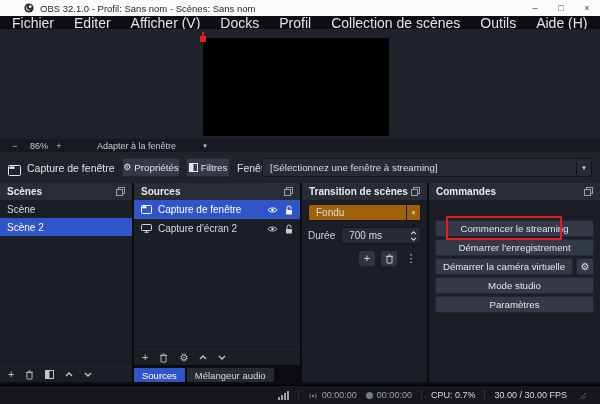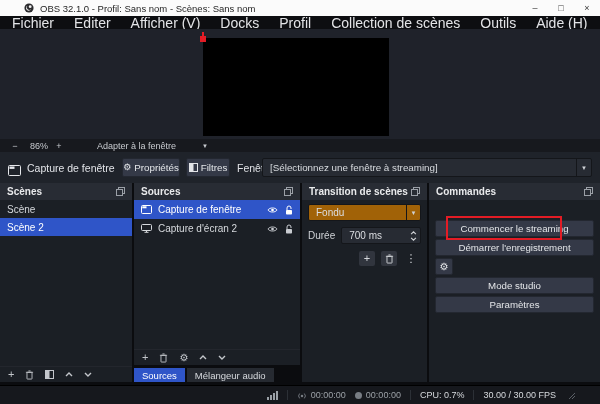--- a/index.html
+++ b/index.html
@@ -99,21 +99,21 @@
   .cmd-row { display:flex; gap:3px; margin-top:2px; }
   .cmd-row .cmd-btn { flex:1; margin-top:0; }
   .cmd-gear { width:18px; flex:0 0 auto; height:17px; background:#343947; border:1px solid #232730; border-radius:2px;
     display:flex; align-items:center; justify-content:center; color:#e3e5e8; font-size:10px; }
   .annotation-box { position:absolute; left:446px; top:33px; width:116px; height:24px;
     border:2px solid var(--annotation,#e31c25); pointer-events:none; z-index:5; }
 
   
   .statusbar { position:absolute; left:0; top:385px; width:600px; height:19px; background:#16181d;
     border-top:1px solid #000; display:flex; align-items:center; justify-content:flex-end; gap:9px;
-    padding-right:25px; font-size:9px; color:#9ba0a6; }
+    padding-right:14px; font-size:9px; color:#9ba0a6; }
   .status-group { display:flex; align-items:center; gap:4px; }
   .status-sep { width:1px; height:10px; background:#2c3036; }
   .status-strong { color:#d7dade; }
   .sig-bars { display:flex; align-items:flex-end; gap:1px; }
   .sig-bars i { display:block; width:2px; background:#9aa0a6; }
   .rec-dot { width:7px; height:7px; border-radius:50%; background:#787d84; }
   .grip { margin-left:2px; display:flex; }
 </style>
 </head>
 <body>
@@ -367,20 +367,21 @@
           <svg width="9" height="9" viewBox="0 0 9 9">
               <rect x="2.5" y="0.5" width="6" height="6" fill="none" stroke="currentColor"></rect>
               <rect x="0.5" y="2.5" width="6" height="6" fill="#282c34" stroke="currentColor"></rect>
             </svg>
         </span>
       </div>
       <div class="cmd-body">
         <div class="cmd-btn">Commencer le streaming</div>
         <div class="cmd-btn">Démarrer l'enregistrement</div>
         <div class="cmd-row">
+          <div class="cmd-btn">Démarrer la caméra virtuelle</div>
           <div class="cmd-gear">⚙</div>
         </div>
         <div class="cmd-btn">Mode studio</div>
         <div class="cmd-btn">Paramètres</div>
       </div>
     </div>
 
     <div class="annotation-box"></div>
   </div>
 

